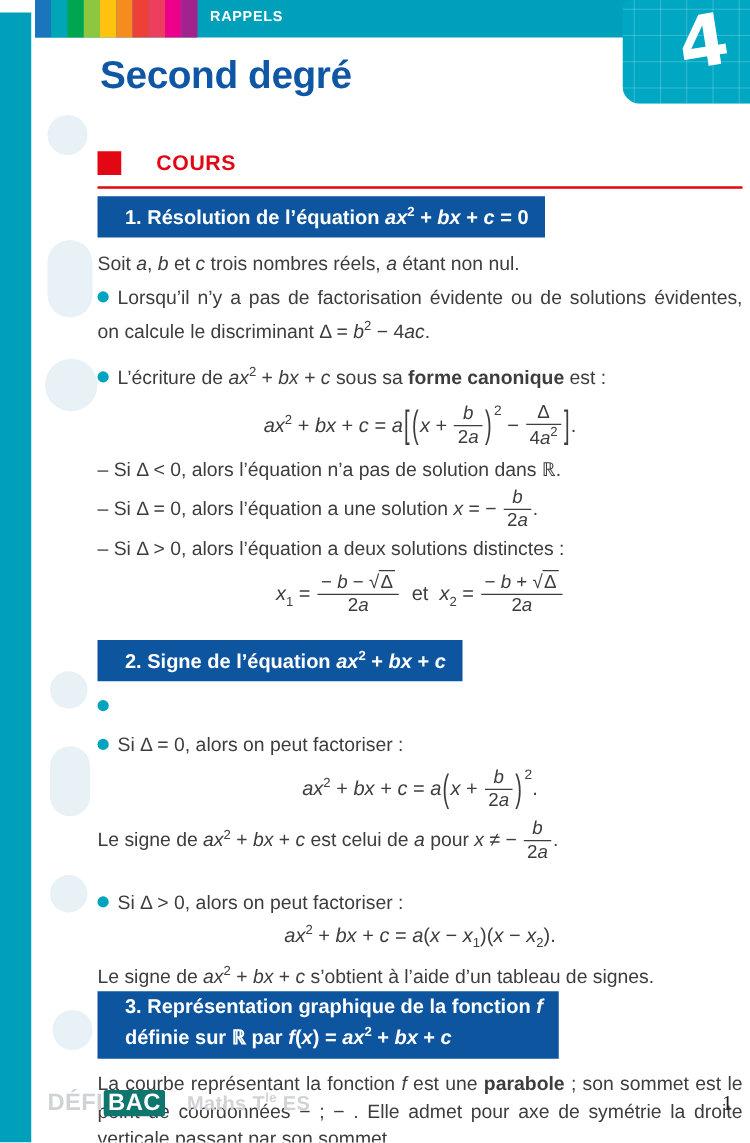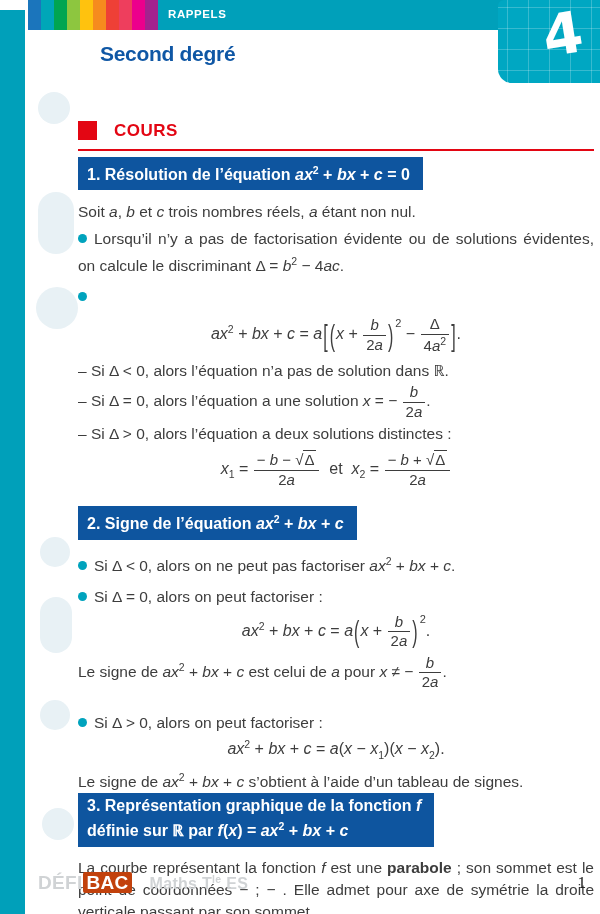--- a/index.html
+++ b/index.html
@@ -24,31 +24,31 @@
     border-radius:6px 0 0 14px;
     background-image:linear-gradient(rgba(255,255,255,.22) 1px,transparent 1px),
                      linear-gradient(90deg,rgba(255,255,255,.22) 1px,transparent 1px);
     background-size:21px 21px;background-position:9px 7px;
   }
   .badge .num{
     position:absolute;right:17px;top:6px;color:#fff;font-size:57px;line-height:1;font-weight:bold;
     font-family:"DejaVu Sans",sans-serif;transform:rotate(-9deg);
   }
   
-  h1.title{position:absolute;left:100px;top:42px;margin:0;font-size:21px;letter-spacing:-.3px;color:#0f57a5;z-index:4}
+  h1.title{position:absolute;left:80px;top:42px;margin:0;font-size:31px;letter-spacing:-.3px;color:#0f57a5;z-index:4}
   
   .col{position:absolute;left:78px;top:115px;width:516px;z-index:4}
-  .cours-row{display:flex;align-items:flex-start;gap:17px;margin-top:6px}
+  .cours-row{display:flex;align-items:flex-start;gap:28px;margin-top:6px}
   .redsq{width:19px;height:19px;background:#e30613}
   .cours-label{color:#e30613;font-weight:bold;font-size:17px;letter-spacing:.5px}
   .rule{height:2px;background:#e30613;margin-top:8px}
   
   .box{
     background:#0e559f;color:#fff;font-size:16px;font-weight:bold;line-height:20px;
-    width:fit-content;max-width:100%;padding:3px 13px 5px 9px;margin:0;
+    width:fit-content;max-width:100%;padding:3px 13px 5px 22px;margin:0;
   }
   .box i{font-style:italic}
   
   p{margin:0;font-size:15.5px;line-height:22px;text-align:justify}
   .b .dot{display:inline-block;width:9px;height:9px;border-radius:50%;background:#00a3bd;margin-right:7px;vertical-align:1px}
   .formula{text-align:center;font-size:16px;line-height:1.2}
   
   .frac{display:inline-block;vertical-align:middle;text-align:center;font-size:15px;line-height:1.1;margin:1px 1px}
   .frac .n{display:block;padding:0 3px 1px}
   .frac .d{display:block;border-top:1.2px solid #3d3d3d;padding:1px 3px 0}
@@ -57,21 +57,21 @@
   sup.hi{font-size:11px;vertical-align:13px;margin-left:1px}
   .sqrt{white-space:nowrap}
   .sqrt .rad{border-top:1.2px solid #3d3d3d;padding:0 2px 0 1px}
   
   .mt1{margin-top:1px}.mt2{margin-top:2px}.mt4{margin-top:20px}.mt5{margin-top:5px}.mt6{margin-top:6px}
   .mt9{margin-top:9px}.mt10{margin-top:10px}.mt11{margin-top:11px}.mt16{margin-top:0}.mt17{margin-top:17px}
   .fm1{margin:7px 0 5px}.fm2{margin:6px 0 0}.fm3{margin:5px 0 3px}.fm4{margin:4px 0 2px}
   
   .footer{position:absolute;left:38px;right:14px;top:872px;display:flex;justify-content:space-between;align-items:center;z-index:4}
   .brand{color:#d0d3d5;font-weight:800;font-size:19px;letter-spacing:.3px}
-  .brand .bac{background:#c2410c;color:#fff;padding:0 3px;border-radius:2px;margin-left:1px}
+  .brand .bac{background:#0f766e;color:#fff;padding:0 3px;border-radius:2px;margin-left:1px}
   .brand .series{font-size:16px;font-weight:700;margin-left:18px}
   .pagenum{font-family:"Liberation Serif",serif;font-size:17px;color:#1d1d1d}
 </style>
 </head>
 <body>
 
 <div class="leftbar"></div>
 
 <div class="deco">
   <span style="left:38px;top:92px;width:32px;height:32px"></span>
@@ -112,33 +112,33 @@
     <span class="cours-label">COURS</span>
   </div>
   <div class="rule"></div>
 
   <h2 class="box mt6">1. Résolution de l’équation <i>ax</i><sup>2</sup> + <i>bx</i> + <i>c</i> = 0</h2>
 
   <p class="mt11">Soit <i>a</i>, <i>b</i> et <i>c</i> trois nombres réels, <i>a</i> étant non nul.</p>
 
   <p class="b mt5"><span class="dot"></span><span>Lorsqu’il n’y a pas de factorisation évidente ou de solutions évidentes, on calcule le discriminant Δ = <i>b</i><sup>2</sup> − 4<i>ac</i>.</span></p>
 
-  <p class="b mt9"><span class="dot"></span></p>
+  <p class="b mt9"><span class="dot"></span><span>L’écriture de <i>ax</i><sup>2</sup> + <i>bx</i> + <i>c</i> sous sa <b>forme canonique</b> est :</span></p>
 
   <div class="formula fm1"><i>ax</i><sup>2</sup> + <i>bx</i> + <i>c</i> = <i>a</i><span class="bg">[</span><span class="bg">(</span><i>x</i> + <span class="frac"><span class="n"><i>b</i></span><span class="d">2<i>a</i></span></span><span class="bg">)</span><sup class="hi">2</sup> − <span class="frac"><span class="n">Δ</span><span class="d">4<i>a</i><sup>2</sup></span></span><span class="bg">]</span>.</div>
 
   <p class="mt5">– Si Δ &lt; 0, alors l’équation n’a pas de solution dans ℝ.</p>
   <p class="mt1">– Si Δ = 0, alors l’équation a une solution <i>x</i> = − <span class="frac"><span class="n"><i>b</i></span><span class="d">2<i>a</i></span></span>.</p>
   <p class="mt2">– Si Δ &gt; 0, alors l’équation a deux solutions distinctes :</p>
 
   <div class="formula fm2"><i>x</i><sub>1</sub> = <span class="frac"><span class="n">− <i>b</i> − <span class="sqrt">√<span class="rad">Δ</span></span></span><span class="d">2<i>a</i></span></span>&nbsp;&nbsp;et&nbsp;&nbsp;<i>x</i><sub>2</sub> = <span class="frac"><span class="n">− <i>b</i> + <span class="sqrt">√<span class="rad">Δ</span></span></span><span class="d">2<i>a</i></span></span></div>
 
   <h2 class="box mt17">2. Signe de l’équation <i>ax</i><sup>2</sup> + <i>bx</i> + <i>c</i></h2>
 
-  <p class="b mt10"><span class="dot"></span><span>Si Δ &lt; 0, alors on ne peut pas factoriser <i>ax</i><sup>2</sup> + <i>bx</i> + <i>c</i>.</span></p>
+  <p class="b mt10"><span class="dot"></span></p>
 
   <p class="b mt9"><span class="dot"></span><span>Si Δ = 0, alors on peut factoriser :</span></p>
   <div class="formula fm3"><i>ax</i><sup>2</sup> + <i>bx</i> + <i>c</i> = <i>a</i><span class="bg">(</span><i>x</i> + <span class="frac"><span class="n"><i>b</i></span><span class="d">2<i>a</i></span></span><span class="bg">)</span><sup class="hi">2</sup>.</div>
   <p class="mt2">Le signe de <i>ax</i><sup>2</sup> + <i>bx</i> + <i>c</i> est celui de <i>a</i> pour <i>x</i> ≠ − <span class="frac"><span class="n"><i>b</i></span><span class="d">2<i>a</i></span></span>.</p>
 
   <p class="b mt4"><span class="dot"></span><span>Si Δ &gt; 0, alors on peut factoriser :</span></p>
   <div class="formula fm4"><i>ax</i><sup>2</sup> + <i>bx</i> + <i>c</i> = <i>a</i>(<i>x</i> − <i>x</i><sub>1</sub>)(<i>x</i> − <i>x</i><sub>2</sub>).</div>
   <p class="mt5">Le signe de <i>ax</i><sup>2</sup> + <i>bx</i> + <i>c</i> s’obtient à l’aide d’un tableau de signes.</p>
 
   <h2 class="box mt16">

